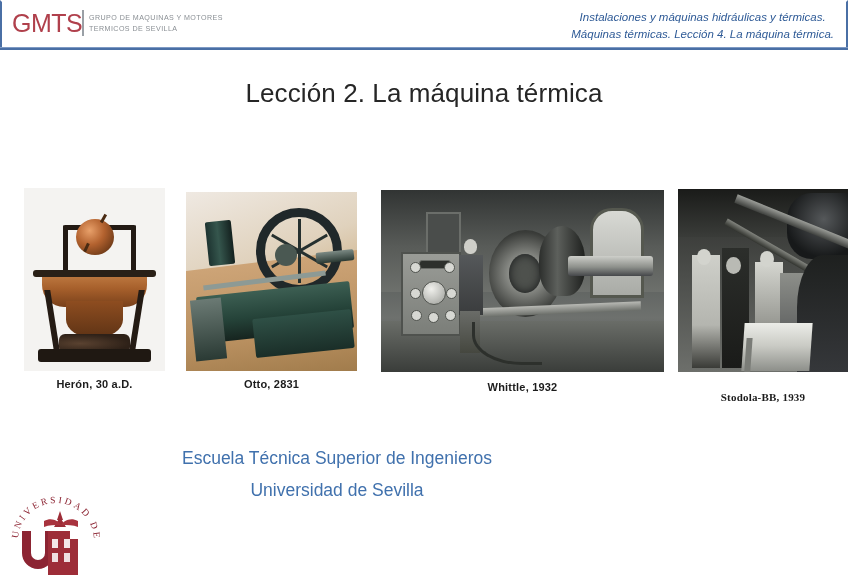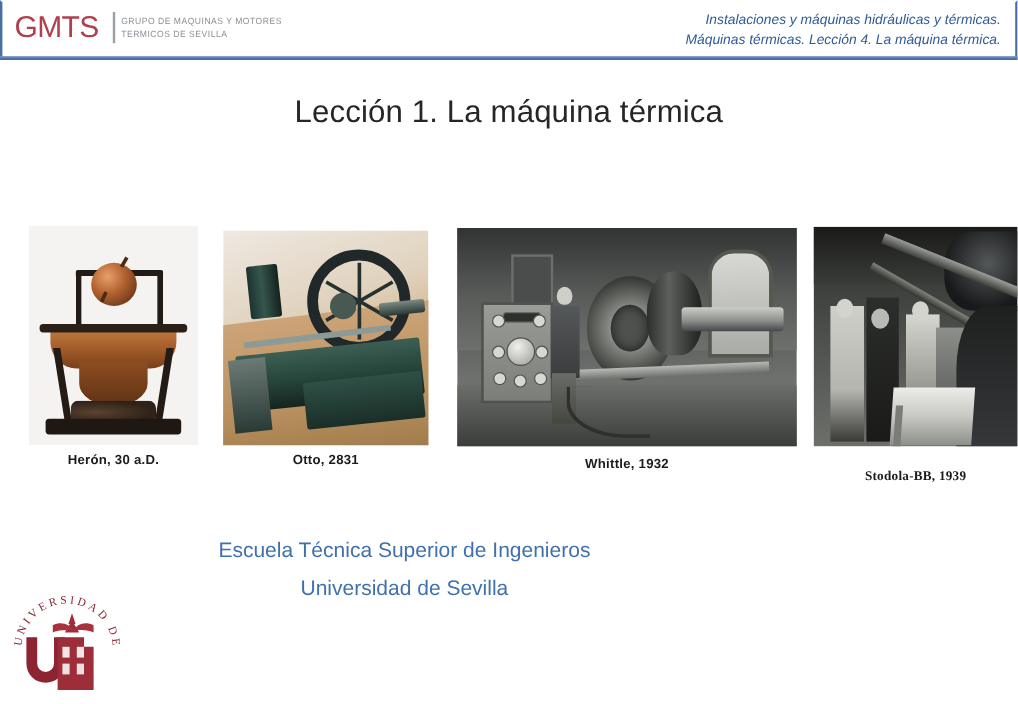--- a/index.html
+++ b/index.html
@@ -44,21 +44,21 @@
     align-items: stretch;
     height: 30px;
   }
   .gmts-mark {
     font-family: "Liberation Sans", sans-serif;
     font-size: 25px;
     font-weight: 400;
     letter-spacing: -0.5px;
     color: #b0404c;
     line-height: 30px;
-    padding-right: 12px;
+    padding-right: 0;
   }
   .gmts-rule {
     width: 2px;
     background: #9aa0a6;
     margin: 2px 5px 2px 0;
   }
   .gmts-sub {
     display: flex;
     flex-direction: column;
     justify-content: center;
@@ -67,21 +67,21 @@
     letter-spacing: 0.45px;
     line-height: 11px;
     transform: scaleX(0.95);
     transform-origin: left center;
     white-space: nowrap;
   }
 
   .header-ref {
     position: absolute;
     right: 12px; top: 7px;
-    text-align: right;
+    text-align: center;
     color: #2e5a96;
     font-style: italic;
     font-size: 11.5px;
     line-height: 17px;
     white-space: nowrap;
   }
 
   
   #slide-title {
     position: absolute;
@@ -403,21 +403,21 @@
       <span>TERMICOS DE SEVILLA</span>
     </div>
   </div>
 
   <div class="header-ref">
     <div>Instalaciones y máquinas hidráulicas y térmicas.</div>
     <div>Máquinas térmicas. Lección 4. La máquina térmica.</div>
   </div>
 </div>
 
-<div id="slide-title">Lección 1. La máquina térmica</div>
+<div id="slide-title">Lección 2. La máquina térmica</div>
 
 <div class="figure" id="figure-heron">
   <div class="frame">
     <div class="ph-heron">
       <div class="yoke"></div>
       <div class="sphere"></div>
       <div class="nozzle-a"></div>
       <div class="nozzle-b"></div>
       <div class="cauldron"></div>
       <div class="bowl"></div>

